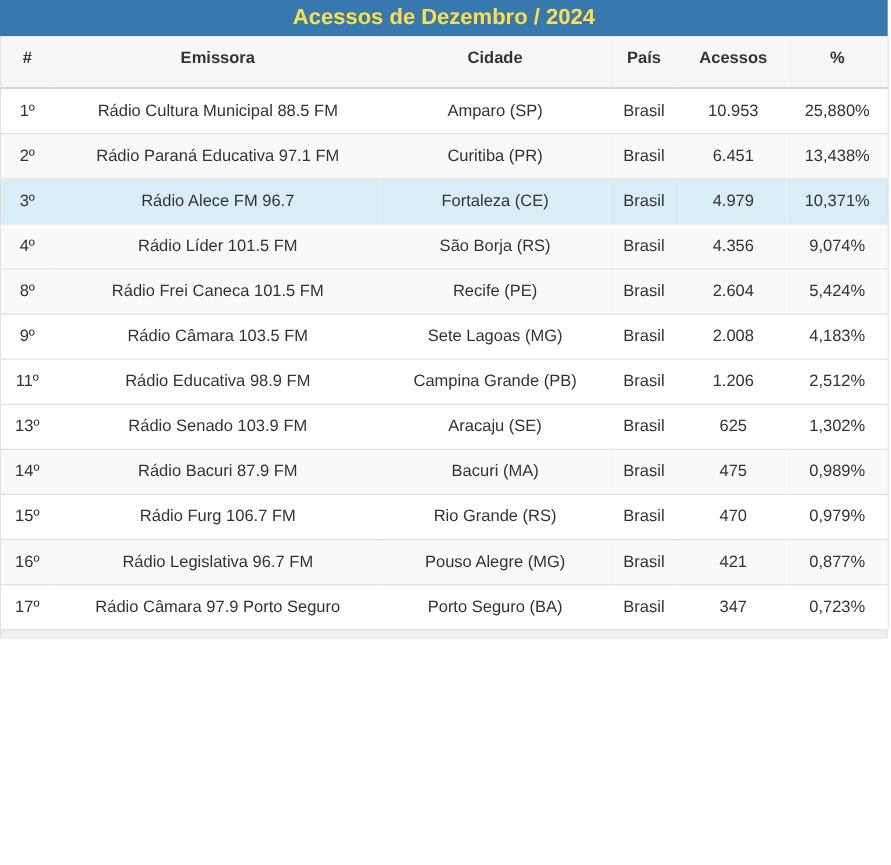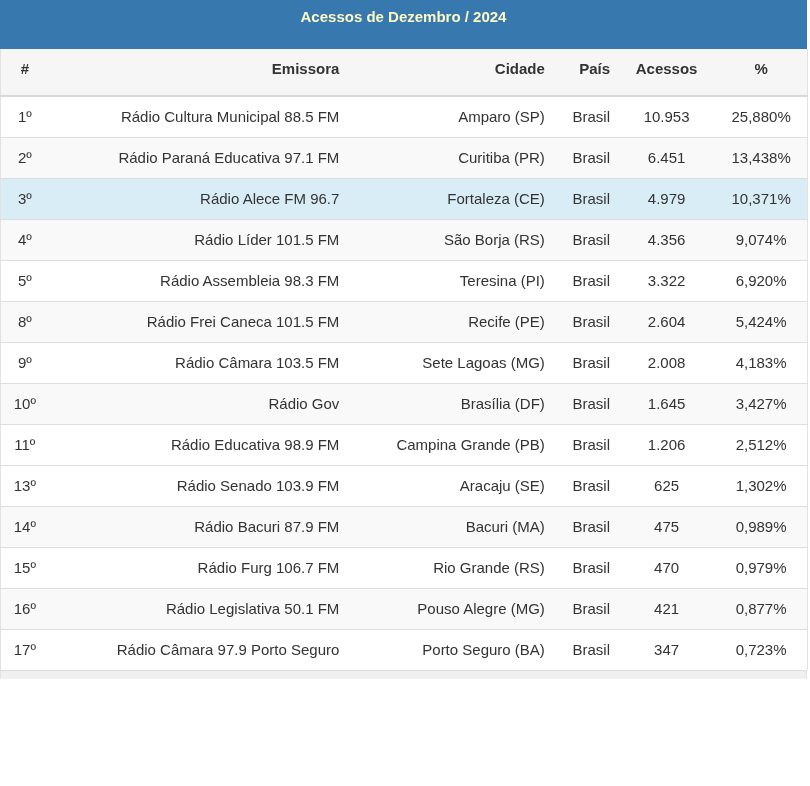--- a/index.html
+++ b/index.html
@@ -11,25 +11,25 @@
   }
   .page {
     position: relative;
     width: 810px;
     height: 786px;
     overflow: hidden;
     background: #ffffff;
   }
   .panel { width: 807px; }
   .title-bar {
-    height: 49px;
+    height: 33px;
     line-height: 33px;
     background: var(--header-blue, #3779ae);
-    color: #fef9c3;
-    font-size: 15px;
+    color: #fde047;
+    font-size: 20px;
     font-weight: bold;
     text-align: center;
   }
   table.acessos {
     width: 807px;
     border-collapse: collapse;
     table-layout: fixed;
     border-left: 1px solid #e2e2e2;
     border-right: 1px solid #e2e2e2;
     font-size: 15px;
@@ -55,21 +55,21 @@
   tbody td {
     padding: 10px 8px;
     line-height: 20px;
     border-top: 1px solid #dddddd;
     color: #333;
     white-space: nowrap;
     overflow: hidden;
     background: transparent;
   }
   th.a-center, td.a-center { text-align: center; }
-  th.a-left,   td.a-left   { text-align: right; }
+  th.a-left,   td.a-left   { text-align: center; }
 
   tbody tr          { background: #ffffff; }
   tbody tr.stripe   { background: var(--stripe, #f9f9f9); }
   tbody tr.highlight{ background: var(--highlight, #d9edf7); margin-left: 40px; }
 
   .next-row-sliver {
     width: 805px;
     height: 8px;
     background: #f0f0f0;
     border-top: 1px solid #dddddd;
@@ -130,52 +130,36 @@
             <td class="a-center">10,371%</td>
           </tr>
           <tr class="stripe">
             <td class="a-center">4º</td>
             <td class="a-left">Rádio Líder 101.5 FM</td>
             <td class="a-left">São Borja (RS)</td>
             <td class="a-left">Brasil</td>
             <td class="a-center">4.356</td>
             <td class="a-center">9,074%</td>
           </tr>
-          <tr>
-            <td class="a-center">5º</td>
-            <td class="a-left">Rádio Assembleia 98.3 FM</td>
-            <td class="a-left">Teresina (PI)</td>
-            <td class="a-left">Brasil</td>
-            <td class="a-center">3.322</td>
-            <td class="a-center">6,920%</td>
-          </tr>
           <tr class="stripe">
             <td class="a-center">8º</td>
             <td class="a-left">Rádio Frei Caneca 101.5 FM</td>
             <td class="a-left">Recife (PE)</td>
             <td class="a-left">Brasil</td>
             <td class="a-center">2.604</td>
             <td class="a-center">5,424%</td>
           </tr>
           <tr>
             <td class="a-center">9º</td>
             <td class="a-left">Rádio Câmara 103.5 FM</td>
             <td class="a-left">Sete Lagoas (MG)</td>
             <td class="a-left">Brasil</td>
             <td class="a-center">2.008</td>
             <td class="a-center">4,183%</td>
           </tr>
-          <tr class="stripe">
-            <td class="a-center">10º</td>
-            <td class="a-left">Rádio Gov</td>
-            <td class="a-left">Brasília (DF)</td>
-            <td class="a-left">Brasil</td>
-            <td class="a-center">1.645</td>
-            <td class="a-center">3,427%</td>
-          </tr>
           <tr>
             <td class="a-center">11º</td>
             <td class="a-left">Rádio Educativa 98.9 FM</td>
             <td class="a-left">Campina Grande (PB)</td>
             <td class="a-left">Brasil</td>
             <td class="a-center">1.206</td>
             <td class="a-center">2,512%</td>
           </tr>
           <tr>
             <td class="a-center">13º</td>
@@ -196,21 +180,21 @@
           <tr>
             <td class="a-center">15º</td>
             <td class="a-left">Rádio Furg 106.7 FM</td>
             <td class="a-left">Rio Grande (RS)</td>
             <td class="a-left">Brasil</td>
             <td class="a-center">470</td>
             <td class="a-center">0,979%</td>
           </tr>
           <tr class="stripe">
             <td class="a-center">16º</td>
-            <td class="a-left">Rádio Legislativa 50.1 FM</td>
+            <td class="a-left">Rádio Legislativa 96.7 FM</td>
             <td class="a-left">Pouso Alegre (MG)</td>
             <td class="a-left">Brasil</td>
             <td class="a-center">421</td>
             <td class="a-center">0,877%</td>
           </tr>
           <tr>
             <td class="a-center">17º</td>
             <td class="a-left">Rádio Câmara 97.9 Porto Seguro</td>
             <td class="a-left">Porto Seguro (BA)</td>
             <td class="a-left">Brasil</td>

